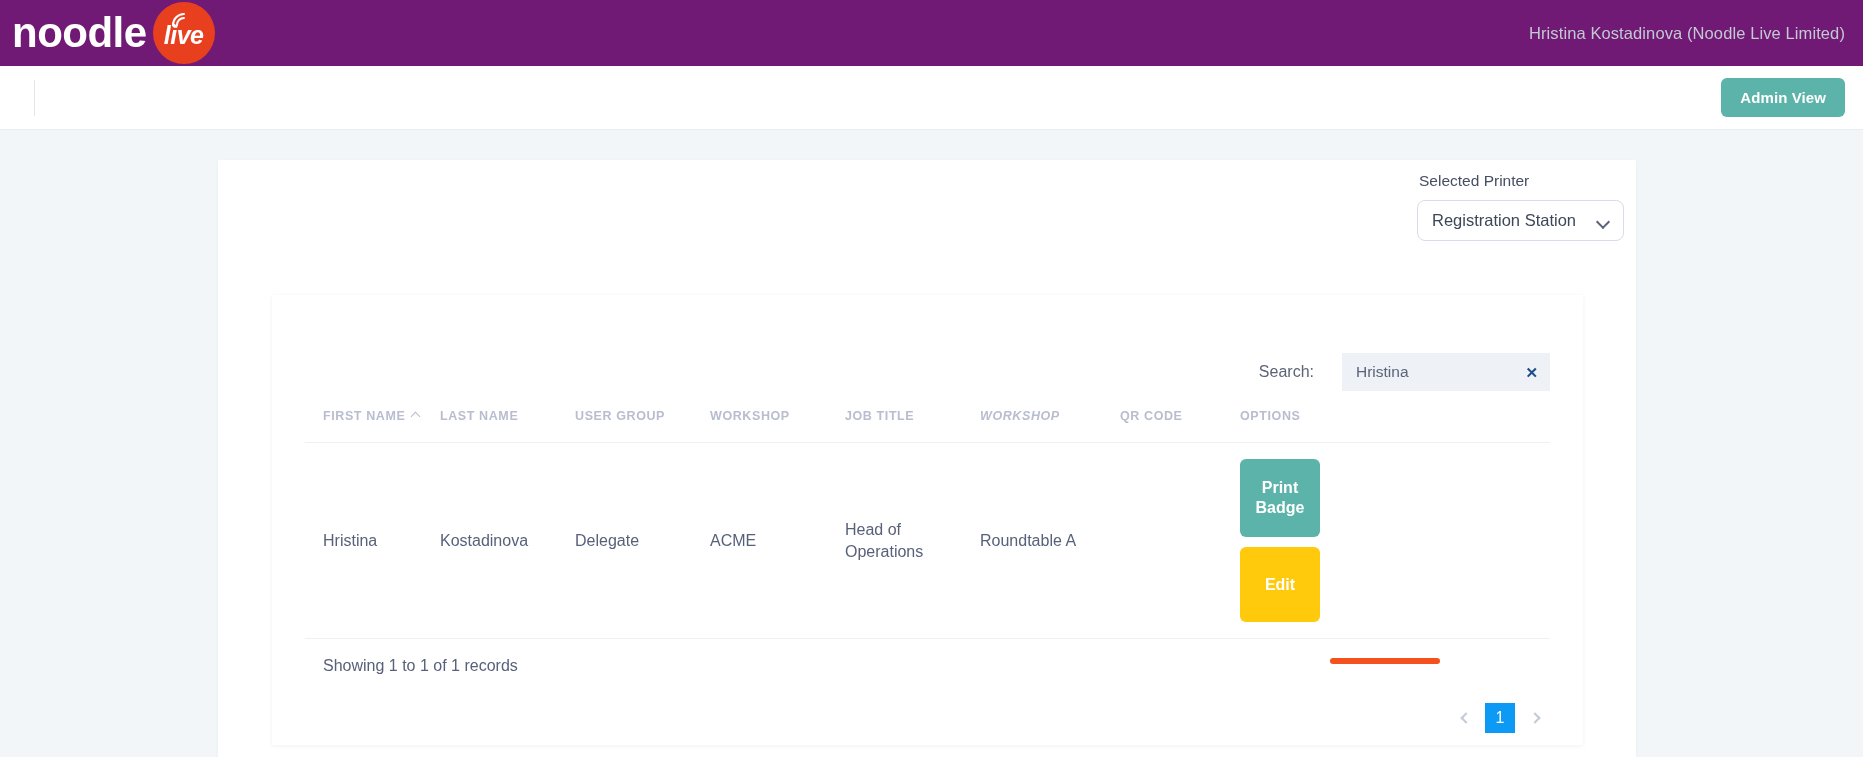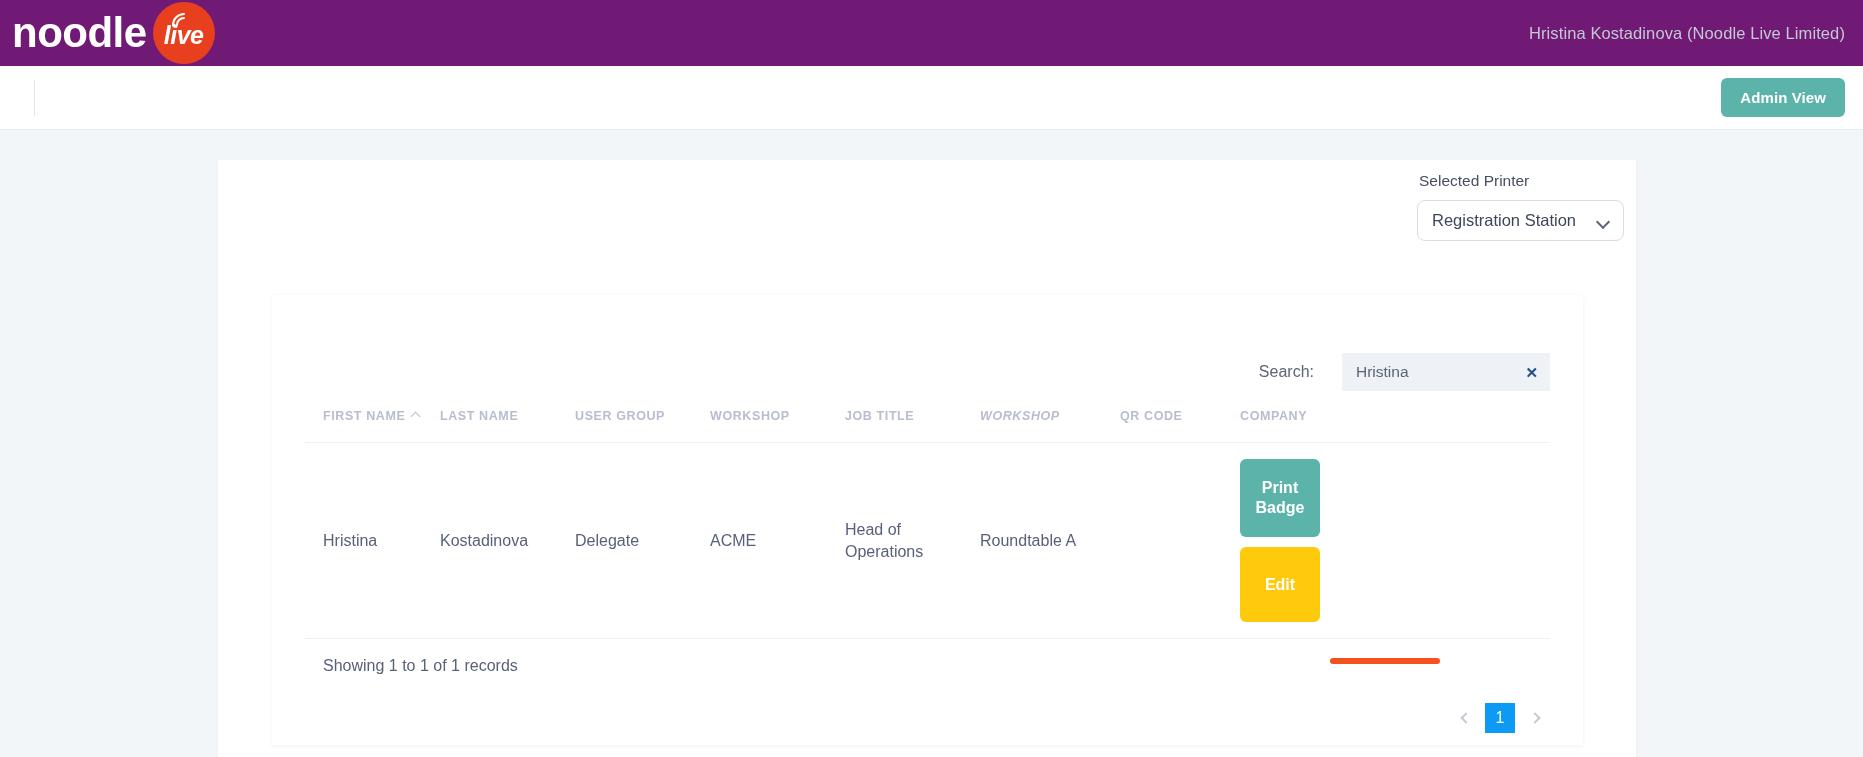--- a/index.html
+++ b/index.html
@@ -390,21 +390,21 @@
             <tr>
               <th class="col-first">
                 <span>FIRST NAME</span><span class="sort-asc"></span>
               </th>
               <th class="col-last">LAST NAME</th>
               <th class="col-group">USER GROUP</th>
               <th class="col-company">WORKSHOP</th>
               <th class="col-job">JOB TITLE</th>
               <th class="col-workshop">WORKSHOP</th>
               <th class="col-qr">QR CODE</th>
-              <th class="col-options">COMPANY</th>
+              <th class="col-options">OPTIONS</th>
             </tr>
           </thead>
           <tbody>
             <tr>
               <td>Hristina</td>
               <td>Kostadinova</td>
               <td>Delegate</td>
               <td>ACME</td>
               <td>
                 <div class="cell-wrap">Head of Operations</div>

